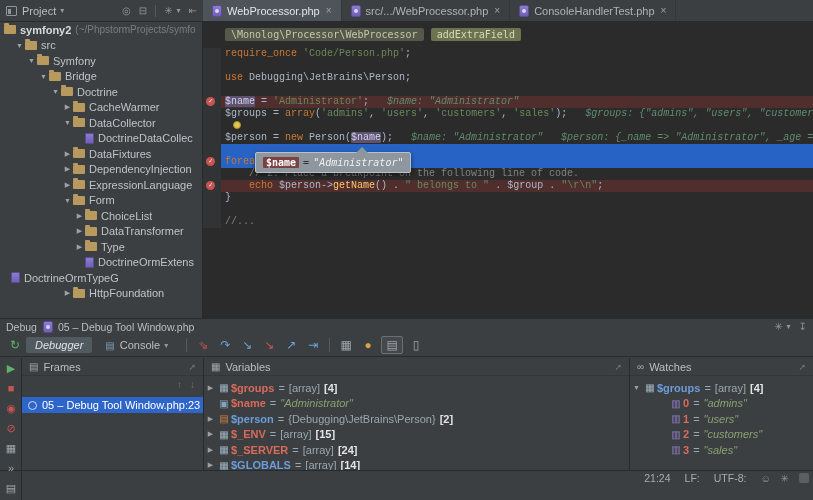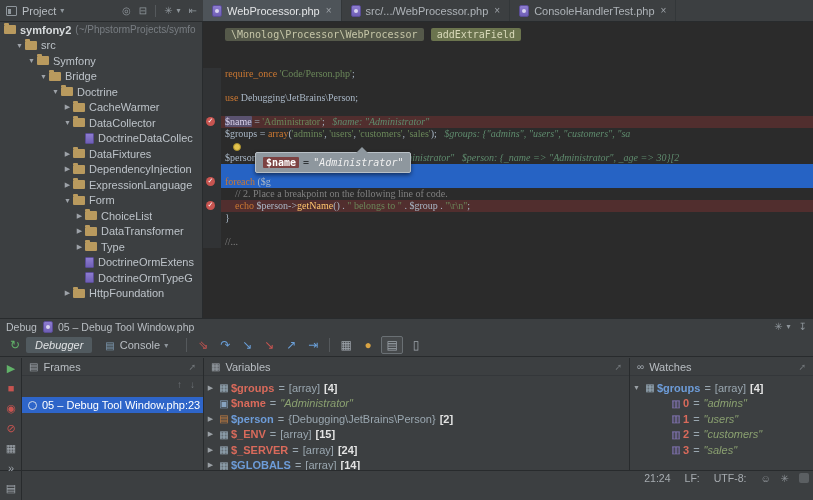--- a/index.html
+++ b/index.html
@@ -50,21 +50,21 @@
   
   #editor { position:absolute; left:203px; top:22px; width:610px; height:296px;
             background:#2b2b2b; overflow:hidden; }
   #crumbs { height:24px; display:flex; align-items:center; padding-left:22px; }
   .chip { font-size:10px; padding:1px 6px; border-radius:2px; margin-right:7px;
           font-family:"DejaVu Sans Mono",monospace; }
   .chip.c0 { background:#55594a; color:#c6c6a8; }
   .chip.c1 { background:#6b744e; color:#d8d8b9; }
 
   #code { position:absolute; left:0; top:24px; right:0; bottom:0;
-          font-family:Liberation Serif, serif; font-size:10px; padding-top:2px;margin-top:20px; }
+          font-family:Liberation Mono, monospace; font-size:10px; padding-top:2px; }
   .cl { height:12px; line-height:12px; display:flex; white-space:pre; }
   .cl .gut { width:18px; flex:0 0 18px; background:#313335; position:relative; }
   .cl .ct  { flex:1; padding-left:4px; overflow:hidden; }
   .cl.bg-bp  .ct { background:#512e2e; }
   .cl.bg-exec .ct { background:#2663c4; }
   .tk-kw{color:#cc7832;} .tk-pl{color:#a9b7c6;} .tk-str{color:#6a8759;}
   .tk-cm{color:#808080;} .tk-fn{color:#ffc66d;}
   .tk-var{color:#a9b7c6;} .tk-varhl{color:#d7d0ea;background:#5b5370;border-radius:1px;}
   .tk-hint{color:#5f8c6e;font-style:italic;}
   .bp-dot { position:absolute; left:3px; top:1px; width:9px; height:9px; border-radius:50%;
@@ -263,21 +263,21 @@
       <div class="trow" style="padding-left: 74px;">
         <span class="tarrow">▶</span>
         <span class="folder-ic"></span>
         <span class="tlabel">Type</span>
       </div>
       <div class="trow" style="padding-left: 74px;">
         <span class="tarrow"></span>
         <span class="file-ic"></span>
         <span class="tlabel">DoctrineOrmExtens</span>
       </div>
-      <div class="trow" style="padding-left: 74px;">
+      <div class="trow" style="">
         <span class="tarrow"></span>
         <span class="file-ic"></span>
         <span class="tlabel">DoctrineOrmTypeG</span>
       </div>
       <div class="trow" style="padding-left: 62px;">
         <span class="tarrow">▶</span>
         <span class="folder-ic"></span>
         <span class="tlabel">HttpFoundation</span>
       </div>
       <div class="trow" style="padding-left: 62px;"></div>

